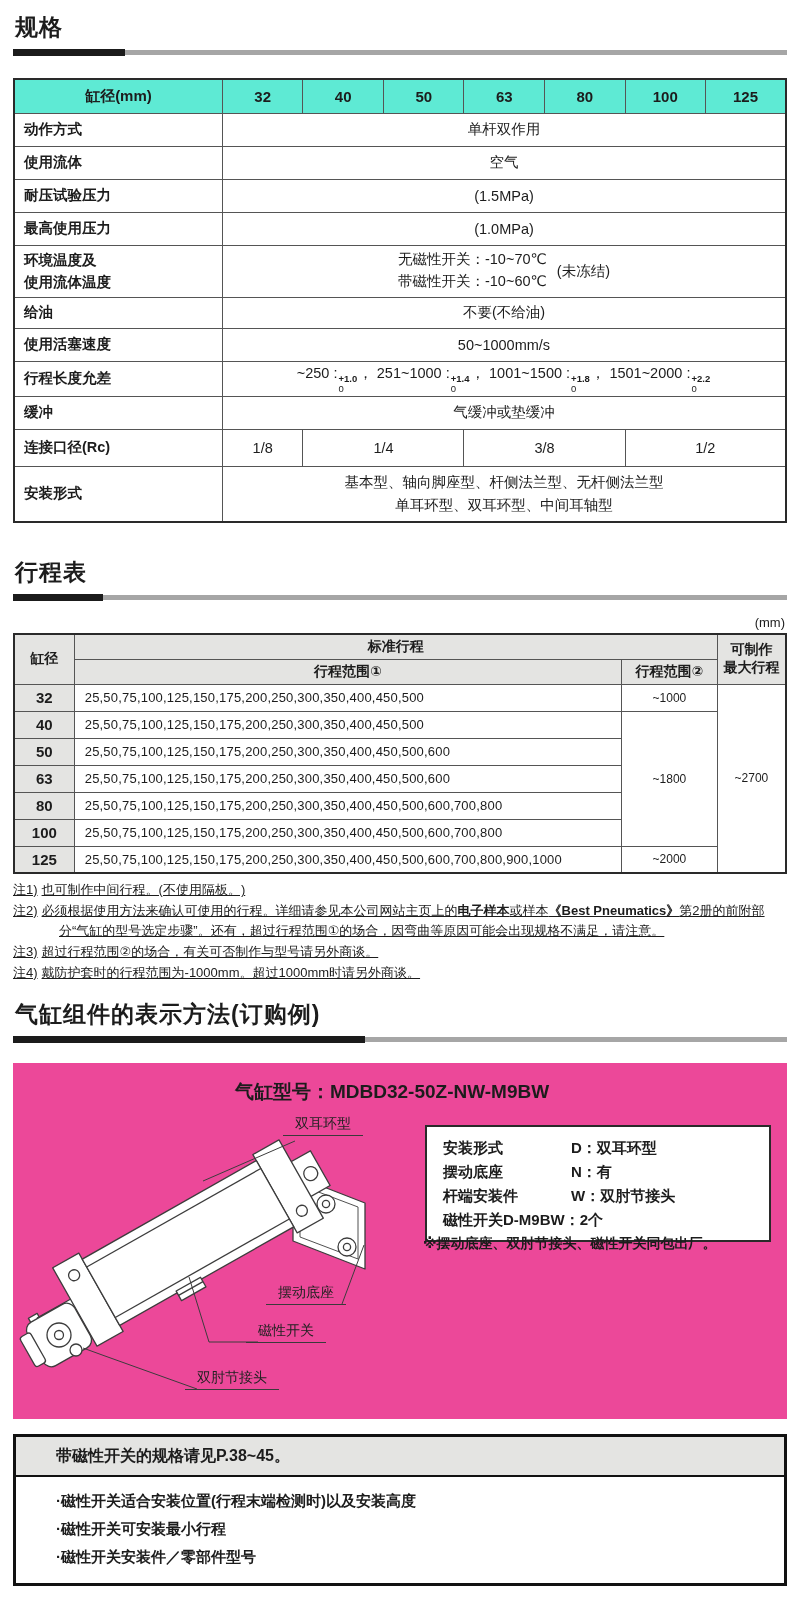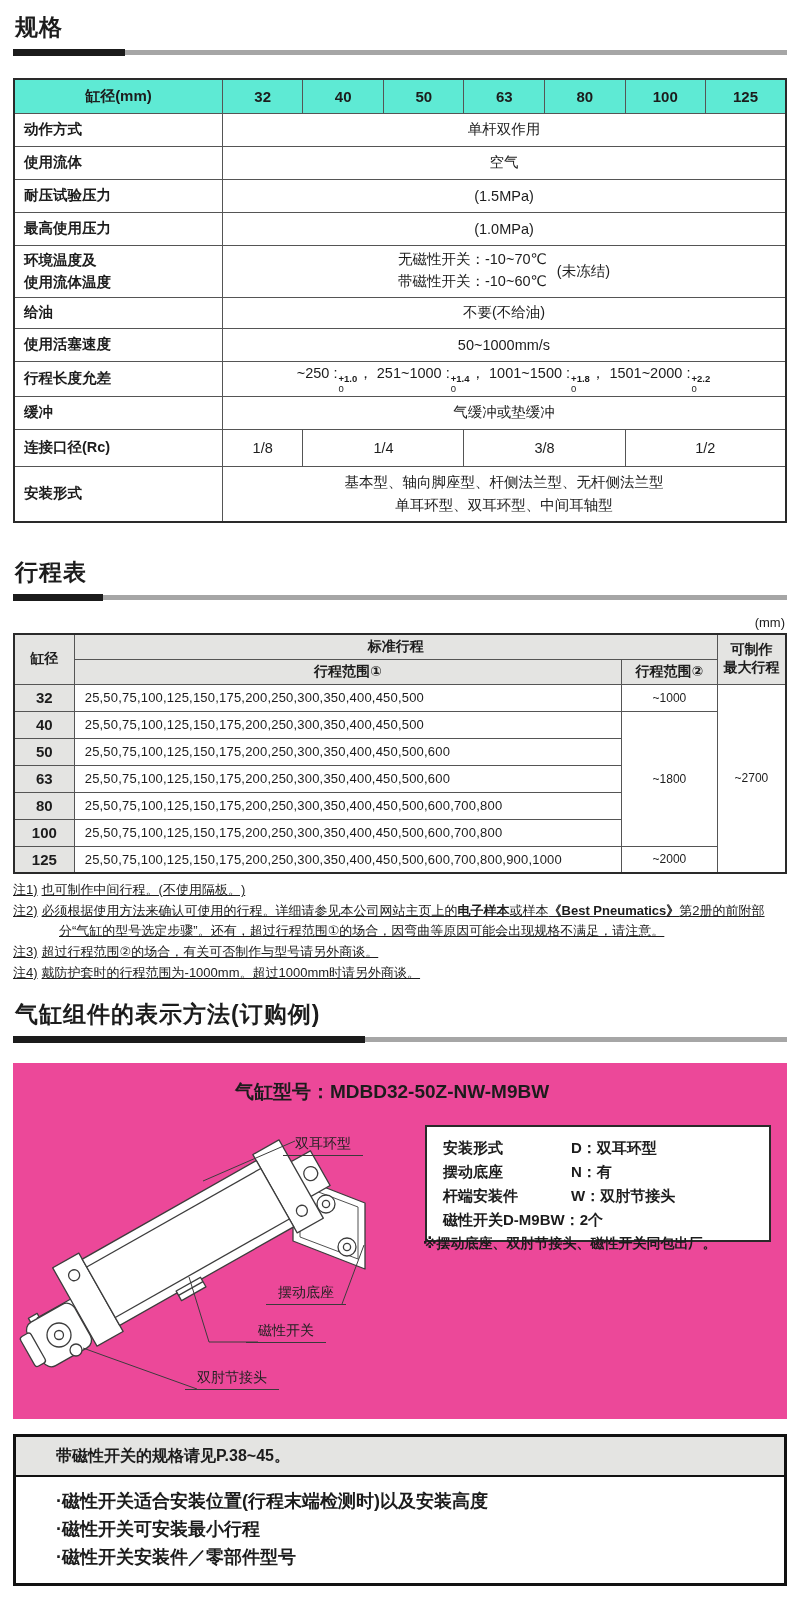--- a/index.html
+++ b/index.html
@@ -57,21 +57,21 @@
   .info-box { position: absolute; left: 412px; top: 62px; width: 346px; background: #fff; border: 2px solid #2a2a2a; padding: 9px 14px 8px 16px; }
   .info-row { display: flex; font-size: 15px; font-weight: bold; line-height: 24px; }
   .info-row .nm { width: 128px; }
   .info-last { font-size: 15px; font-weight: bold; line-height: 24px; }
   .panel-foot { position: absolute; left: 410px; top: 172px; font-size: 14px; font-weight: bold; }
 
   
   .switch-box { margin-top: 15px; border: 3px solid #111; }
   .sb-header { background: #e4e4e2; border-bottom: 2px solid #111; font-size: 16px; font-weight: bold; padding: 9px 0 8px 40px; }
   .sb-body { padding: 10px 0 12px 40px; }
-  .sb-item { font-size: 18px; font-weight: bold; line-height: 28px; }
+  .sb-item { font-size: 15px; font-weight: bold; line-height: 28px; }
 </style>
 </head>
 <body>
 
 <div class="page">
 
   <div class="sec-title">规格</div>
   <div class="rule">
       <div class="black w-spec"></div>
       <div class="gray"></div>
@@ -306,21 +306,21 @@
           <polyline points="282,78 190,118"></polyline>
           <polyline points="329,241 351,182"></polyline>
           <polyline points="245,279 196,279 176,214"></polyline>
           <polyline points="184,326 92,293 70,285"></polyline>
         </g>
       </g>
     </svg>
 
     <div class="model-line"><span>气缸型号：</span><span>MDBD32-50Z-NW-M9BW</span></div>
 
-    <div class="callout" style="left:270px; top:72px;">双耳环型</div>
+    <div class="callout" style="left:270px; top:52px;">双耳环型</div>
     <div class="callout" style="left:253px; top:221px;">摆动底座</div>
     <div class="callout" style="left:233px; top:259px;">磁性开关</div>
     <div class="callout" style="left:172px; top:306px;">双肘节接头</div>
 
     <div class="info-box">
       <div class="info-row">
           <span class="nm">安装形式</span>
           <span>D：双耳环型</span>
         </div>
       <div class="info-row">

